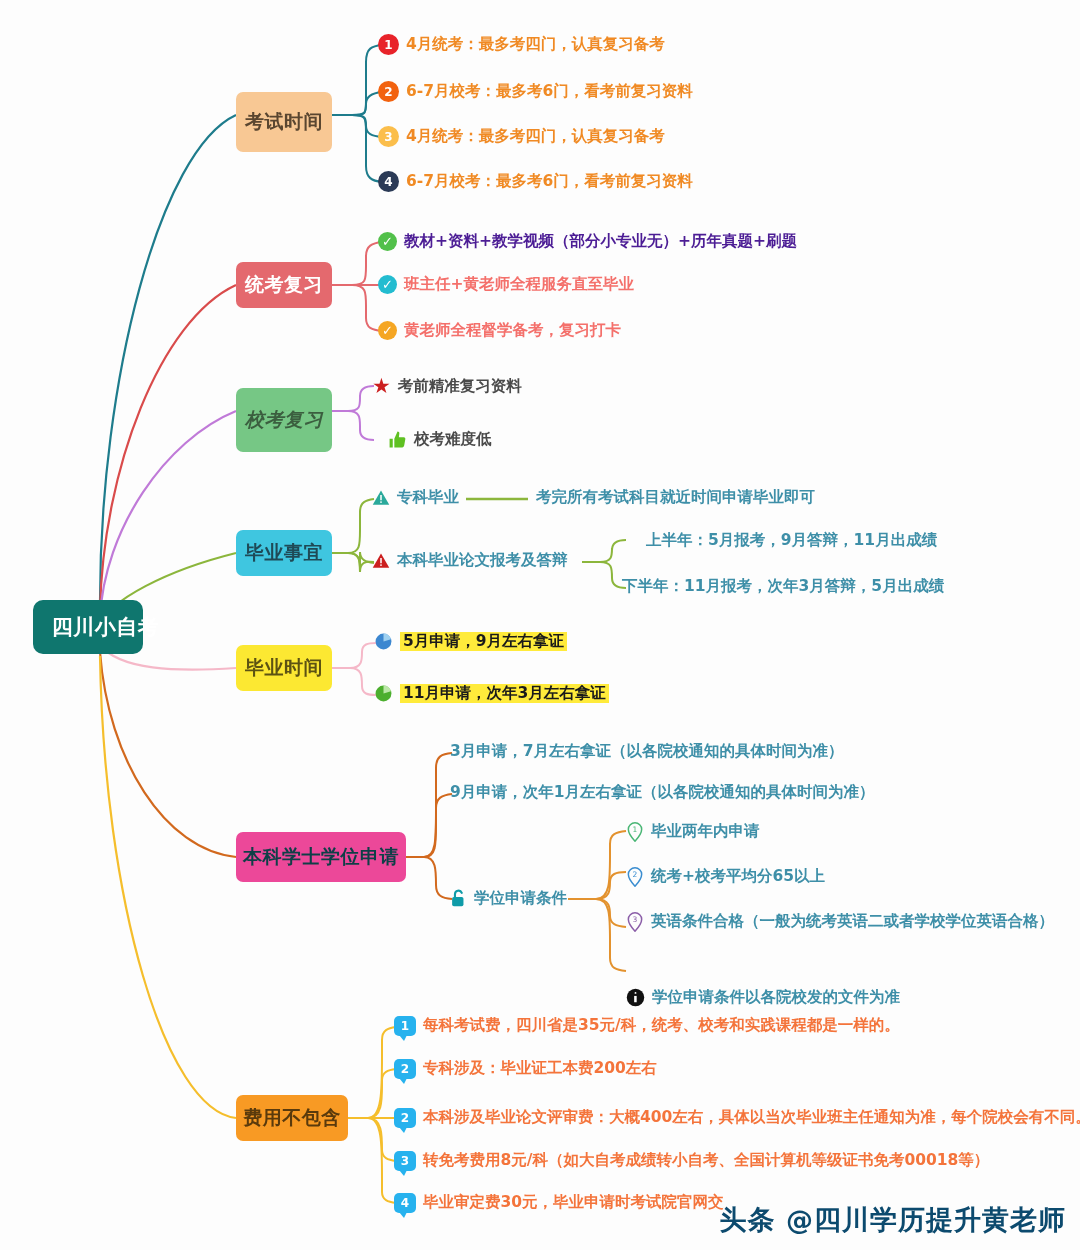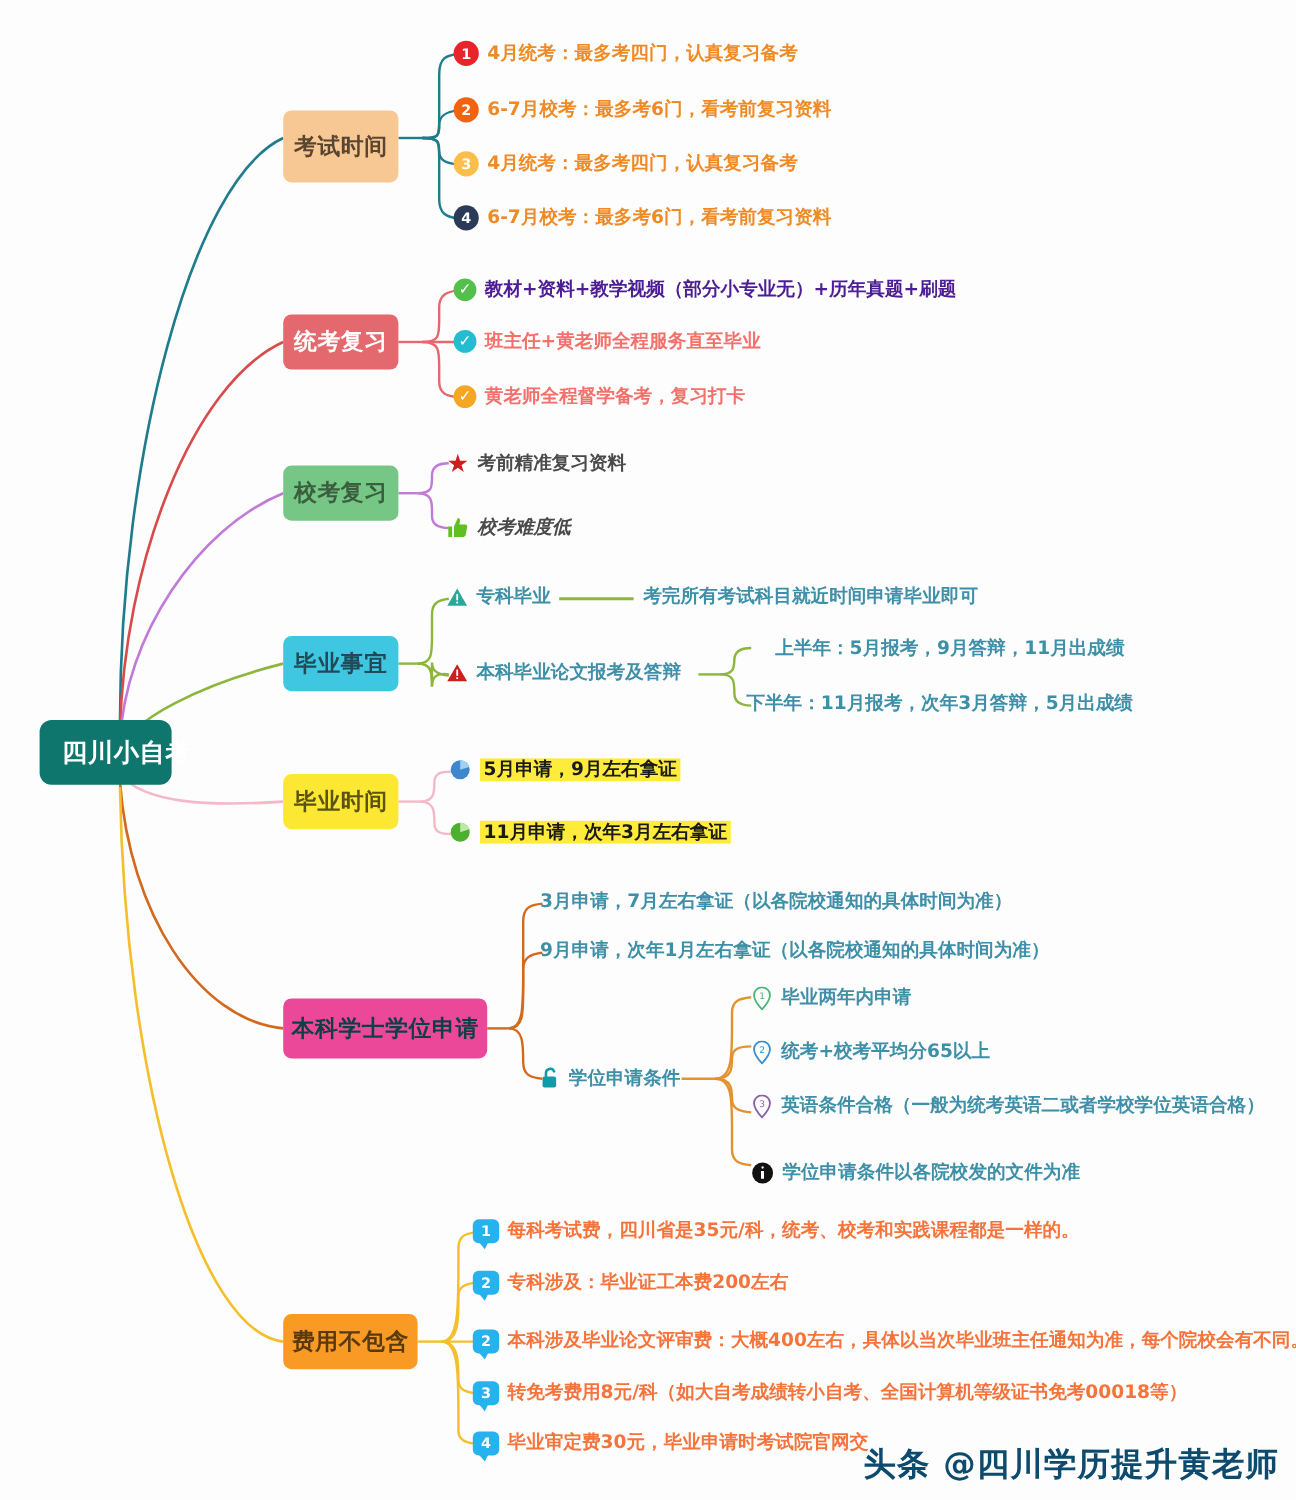--- a/index.html
+++ b/index.html
@@ -106,21 +106,21 @@
   <div class="node root" style="left: 33px; top: 600px; width: 110px; height: 54px; background: #0f766e; color: rgb(255, 255, 255); padding-left: 35px;">
     <span>四川小自考</span>
   </div>
 
   <div class="node main" style="left: 236px; top: 92px; width: 96px; height: 60px; background: rgb(248, 200, 148); color: rgb(90, 70, 48);">
     <span>考试时间</span>
   </div>
   <div class="node main" style="left: 236px; top: 262px; width: 96px; height: 46px; background: rgb(228, 105, 110); color: rgb(255, 255, 255);">
     <span>统考复习</span>
   </div>
-  <div class="node main" style="left: 236px; top: 388px; width: 96px; height: 46px; background: rgb(118, 199, 133); color: rgb(59, 94, 63);">
+  <div class="node main" style="left: 236px; top: 388px; width: 96px; height: 64px; background: rgb(118, 199, 133); color: rgb(59, 94, 63); font-style: italic;">
     <span>校考复习</span>
   </div>
   <div class="node main" style="left: 236px; top: 530px; width: 96px; height: 46px; background: rgb(63, 198, 224); color: rgb(31, 74, 86);">
     <span>毕业事宜</span>
   </div>
   <div class="node main" style="left: 236px; top: 645px; width: 96px; height: 46px; background: rgb(252, 232, 50); color: rgb(92, 82, 19);">
     <span>毕业时间</span>
   </div>
   <div class="node main" style="left: 236px; top: 832px; width: 170px; height: 50px; background: #ec4899; color: rgb(14, 63, 71);">
     <span>本科学士学位申请</span>
@@ -172,21 +172,21 @@
       </span>
     <span class="txt" style="color:#F4706B">黄老师全程督学备考，复习打卡</span>
   </div>
 
   <div class="leaf" style="left:372px;top:376px;">
     <span class="ico">
         <span style="color:#CC1F1F;font-size:21px;line-height:1">★</span>
       </span>
     <span class="txt" style="color:#4a4a4a">考前精准复习资料</span>
   </div>
-  <div class="leaf" style="left:372px;top:430px;font-style:italic;">
+  <div class="leaf" style="left:388px;top:430px;">
     <span class="ico">
       <svg width="19" height="19" viewBox="0 0 24 24">
           <path d="M2 11h4v11H2zM8 11l4-9c1.6 0 2.6 1.2 2.3 2.7L13.7 9H20c1.2 0 2.1 1.1 1.9 2.3l-1.4 8C20.3 20.8 19.3 22 18 22H8z" fill="#5FC022"></path>
         </svg>
     </span>
     <span class="txt" style="color:#4a4a4a">校考难度低</span>
   </div>
 
   <div class="leaf" style="left:372px;top:489px;">
     <span class="ico">
@@ -274,21 +274,21 @@
   </div>
   <div class="leaf" style="left:626px;top:912px;">
     <span class="ico">
       <svg width="18" height="20" viewBox="0 0 20 24">
           <path d="M10 1c-4.4 0-8 3.4-8 7.7C2 14.5 10 23 10 23s8-8.5 8-14.3C18 4.4 14.4 1 10 1z" fill="none" stroke="#8B5EA8" stroke-width="1.8"></path>
           <text x="10" y="12.5" font-size="9" fill="#8B5EA8" text-anchor="middle" font-family="DejaVu Sans">3</text>
         </svg>
     </span>
     <span class="txt" style="color:#3E8FA8">英语条件合格（一般为统考英语二或者学校学位英语合格）</span>
   </div>
-  <div class="leaf" style="left:626px;top:968px;text-align:right;">
+  <div class="leaf" style="left:626px;top:988px;text-align:right;">
     <span class="ico">
       <svg width="19" height="19" viewBox="0 0 24 24">
           <circle cx="12" cy="12" r="11" fill="#111"></circle>
           <rect x="10.8" y="5" width="2.4" height="2.4" rx="1.2" fill="#fff"></rect>
           <path d="M10.3 10h3.2v8h-3.2z" fill="#fff"></path>
         </svg>
     </span>
     <span class="txt" style="color:#3E8FA8">学位申请条件以各院校发的文件为准</span>
   </div>
 

